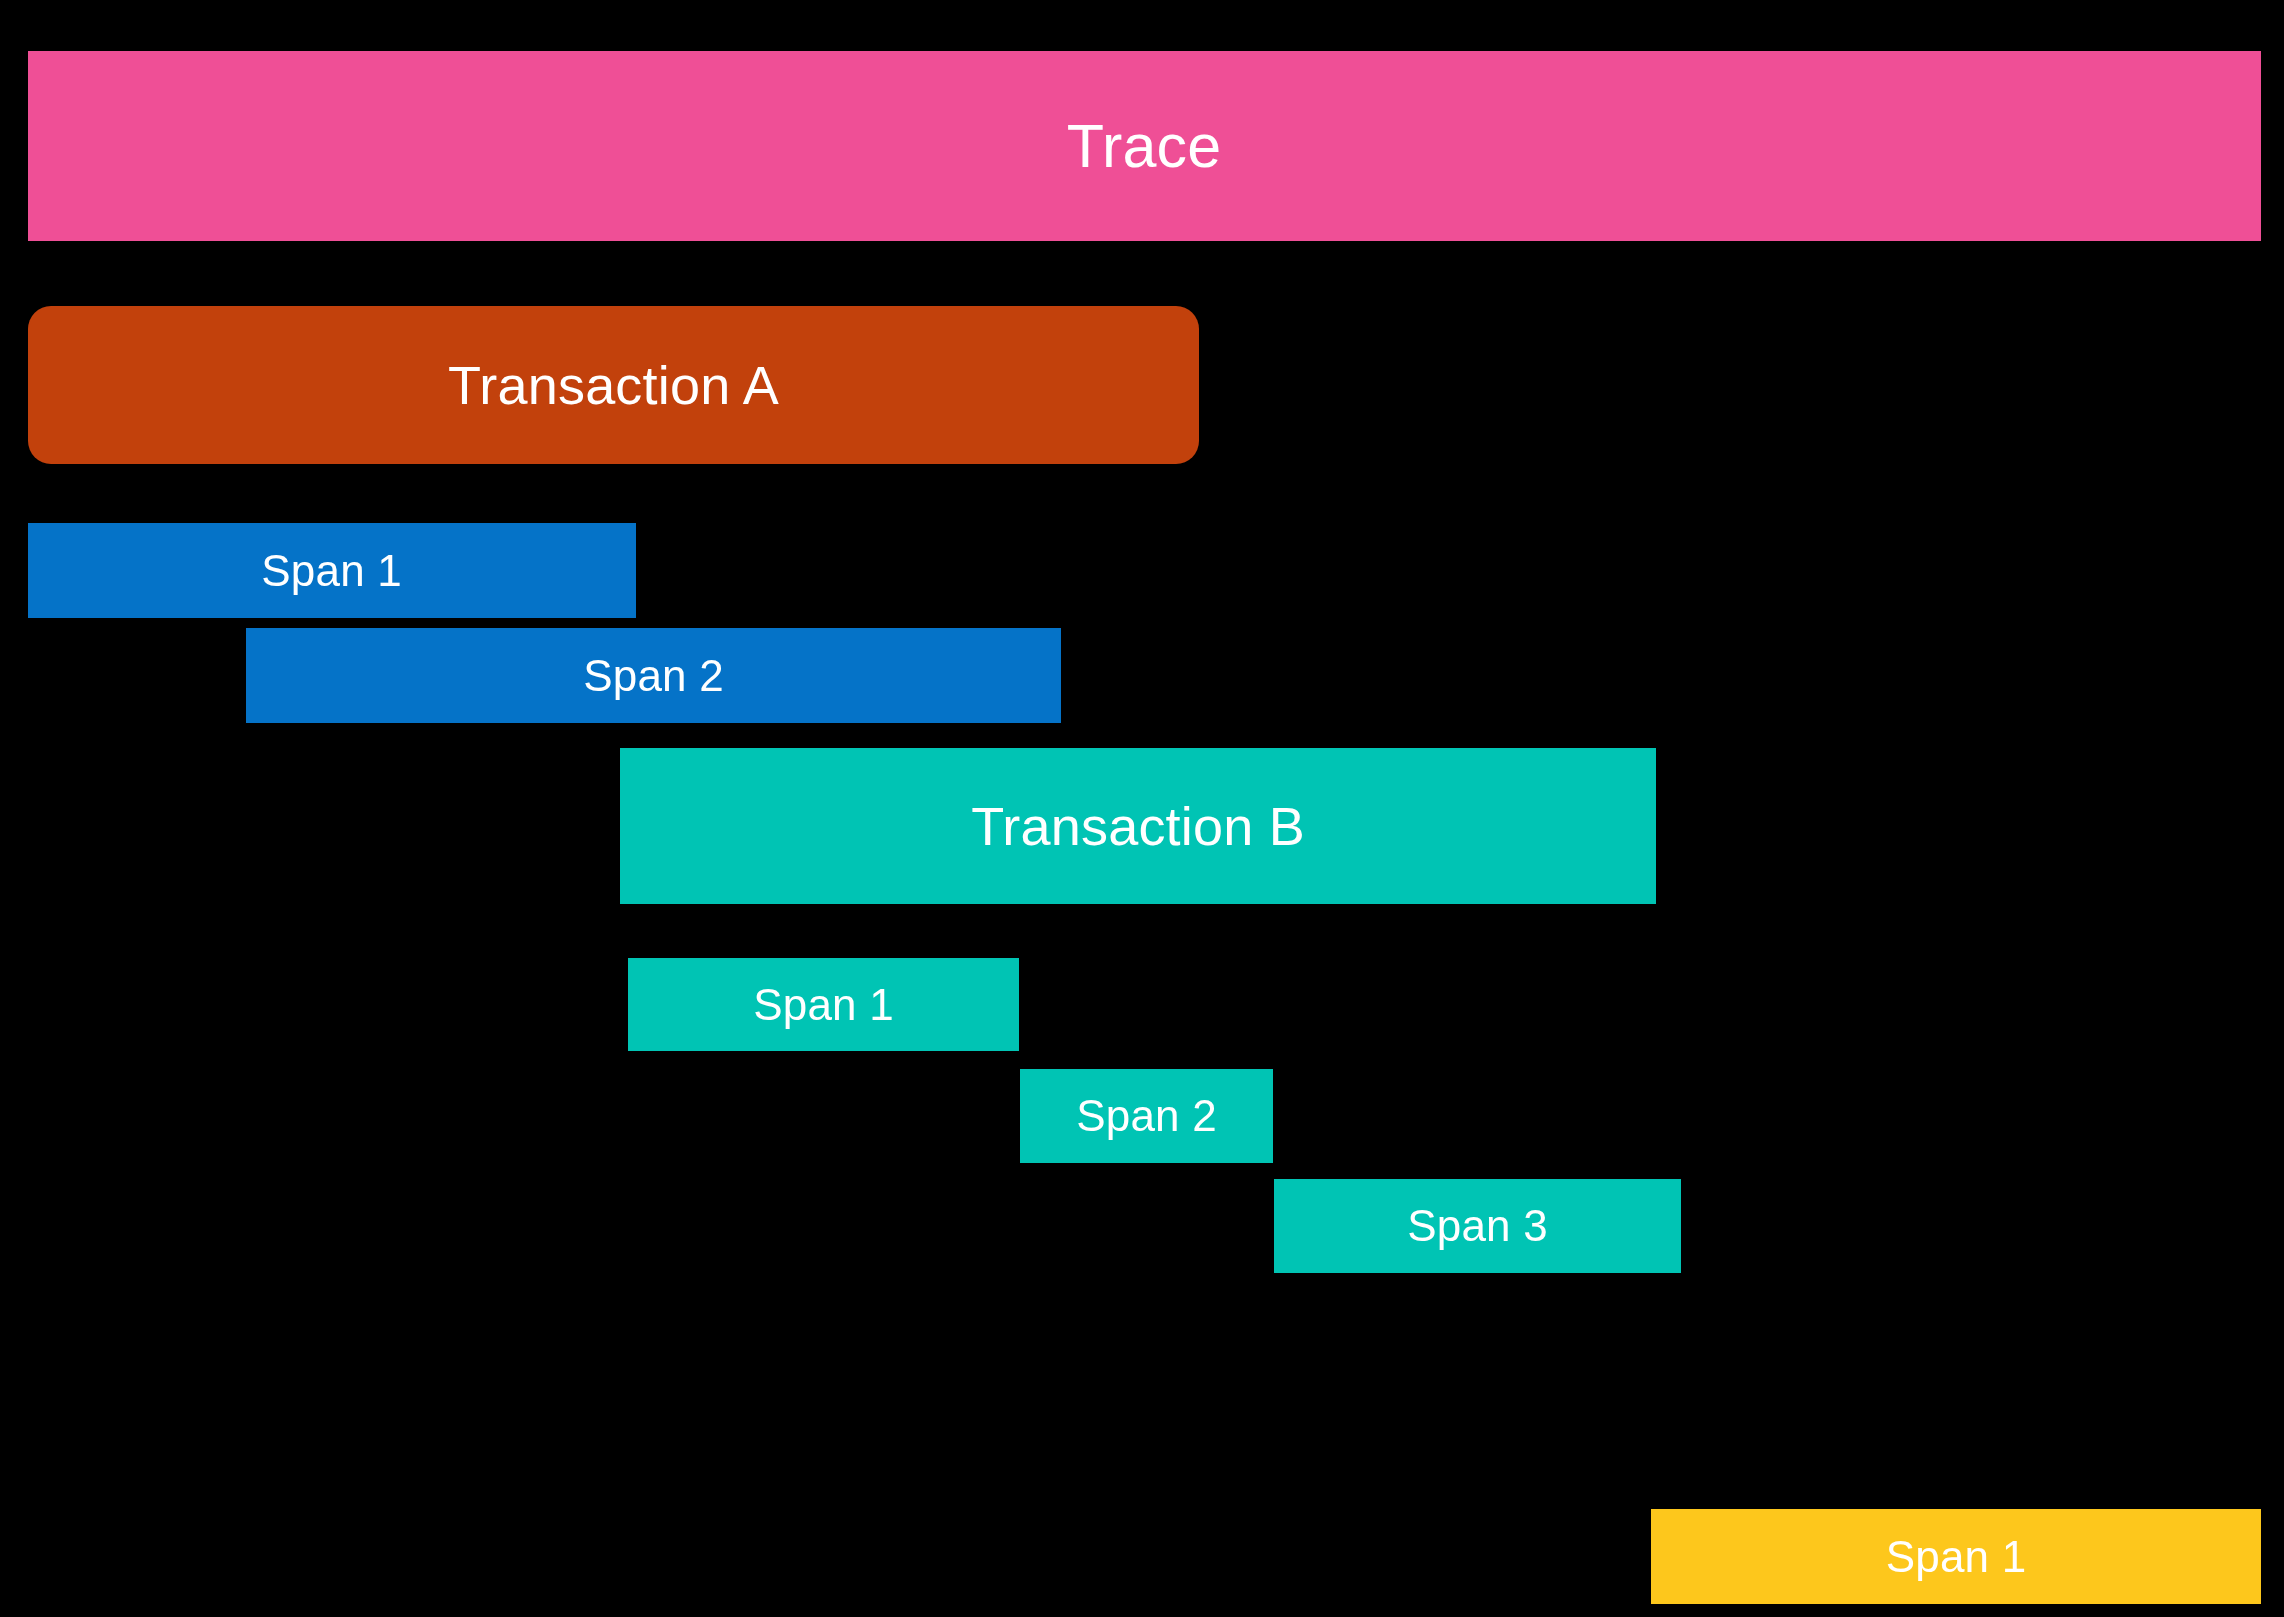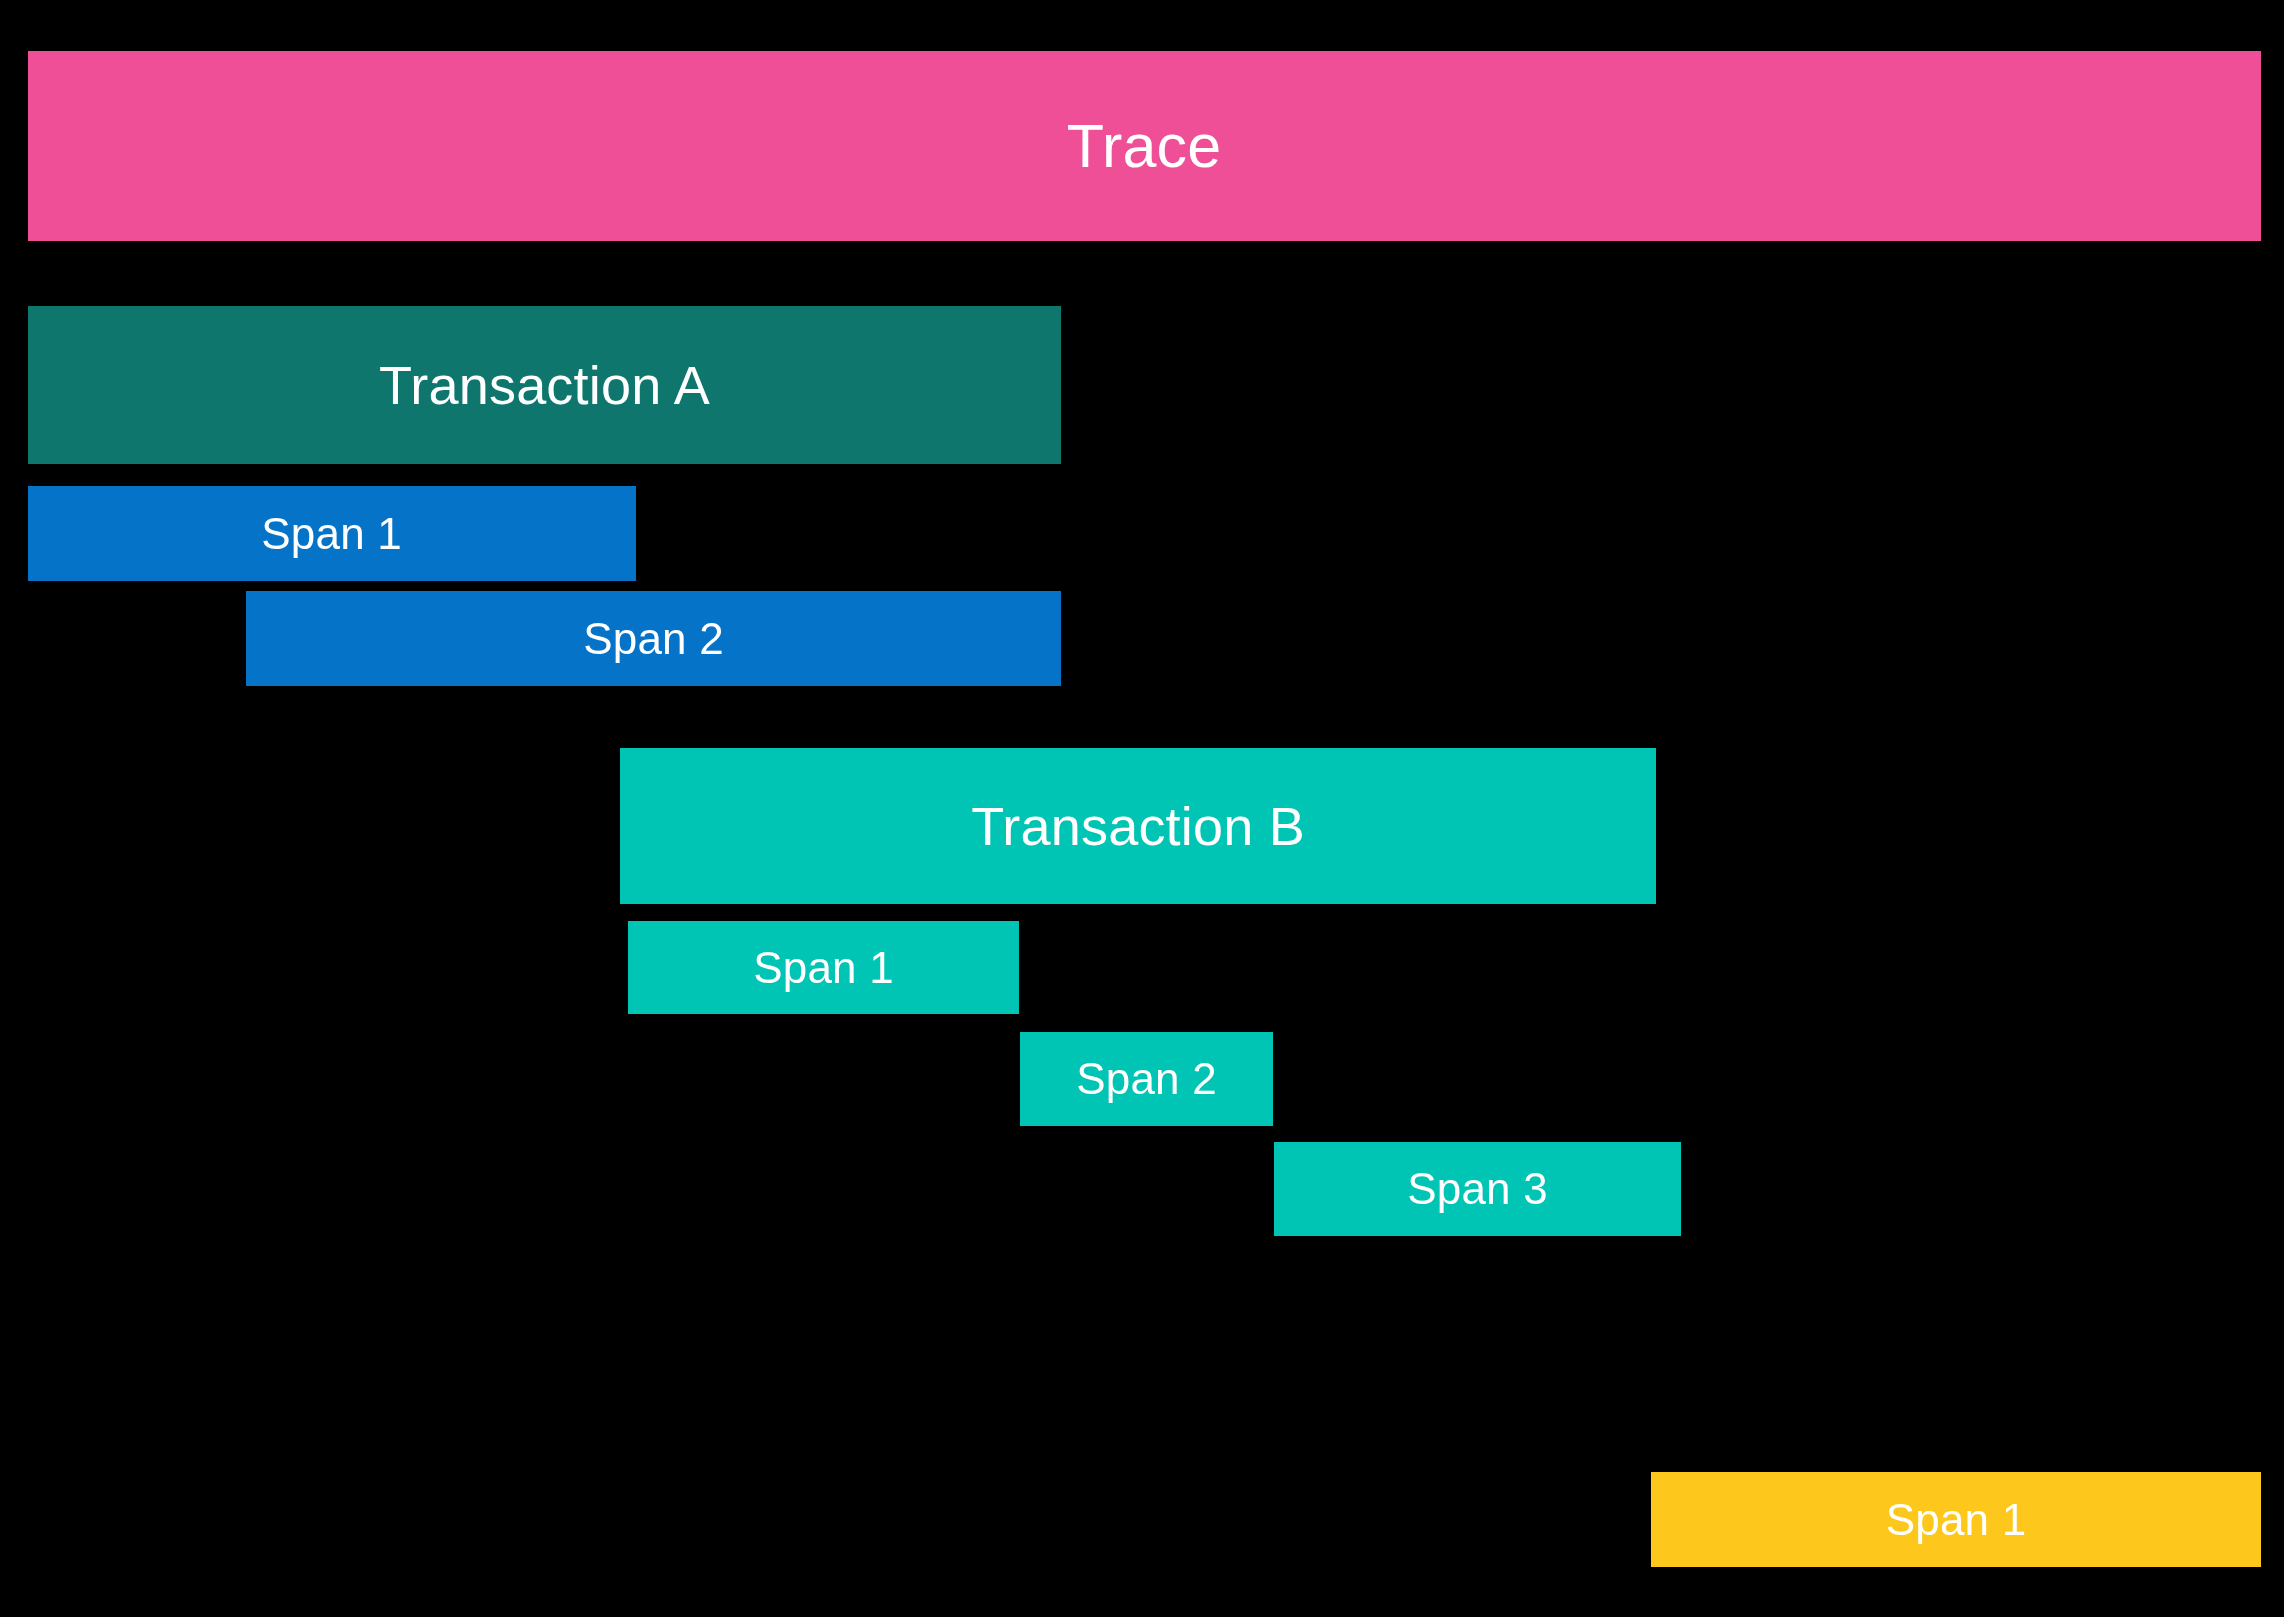--- a/index.html
+++ b/index.html
@@ -31,30 +31,30 @@
     white-space: nowrap;
     letter-spacing: 0.2px;
   }
   .bar-label {
     display: block;
     text-align: center;
   }
   
   .lvl-trace       { font-size: 61px; }
   .lvl-transaction { font-size: 54px; }
-  .lvl-span        { font-size: 44px; }
+  .lvl-span        { font-size: 44px; margin-top: 37px; }
 </style>
 </head>
 <body>
 
 <div id="canvas">
     <div class="bar lvl-trace" style="left: 27.6px; top: 51px; width: 2233px; height: 190px; background: rgb(239, 79, 150);">
       <span class="bar-label">Trace</span>
     </div>
-    <div class="bar lvl-transaction" style="left: 28px; top: 306px; width: 1033px; height: 158px; background: #0f766e;">
+    <div class="bar lvl-transaction" style="left: 28px; top: 306px; width: 1171px; height: 158px; background: #c2410c; border-radius: 23px;">
       <span class="bar-label">Transaction A</span>
     </div>
     <div class="bar lvl-span" style="left: 27.6px; top: 486px; width: 608px; height: 95px; background: rgb(5, 115, 200);">
       <span class="bar-label">Span 1</span>
     </div>
     <div class="bar lvl-span" style="left: 246px; top: 591px; width: 815px; height: 95px; background: rgb(5, 115, 200);">
       <span class="bar-label">Span 2</span>
     </div>
     <div class="bar lvl-transaction" style="left: 620px; top: 748px; width: 1036px; height: 156px; background: rgb(0, 196, 180);">
       <span class="bar-label">Transaction B</span>

